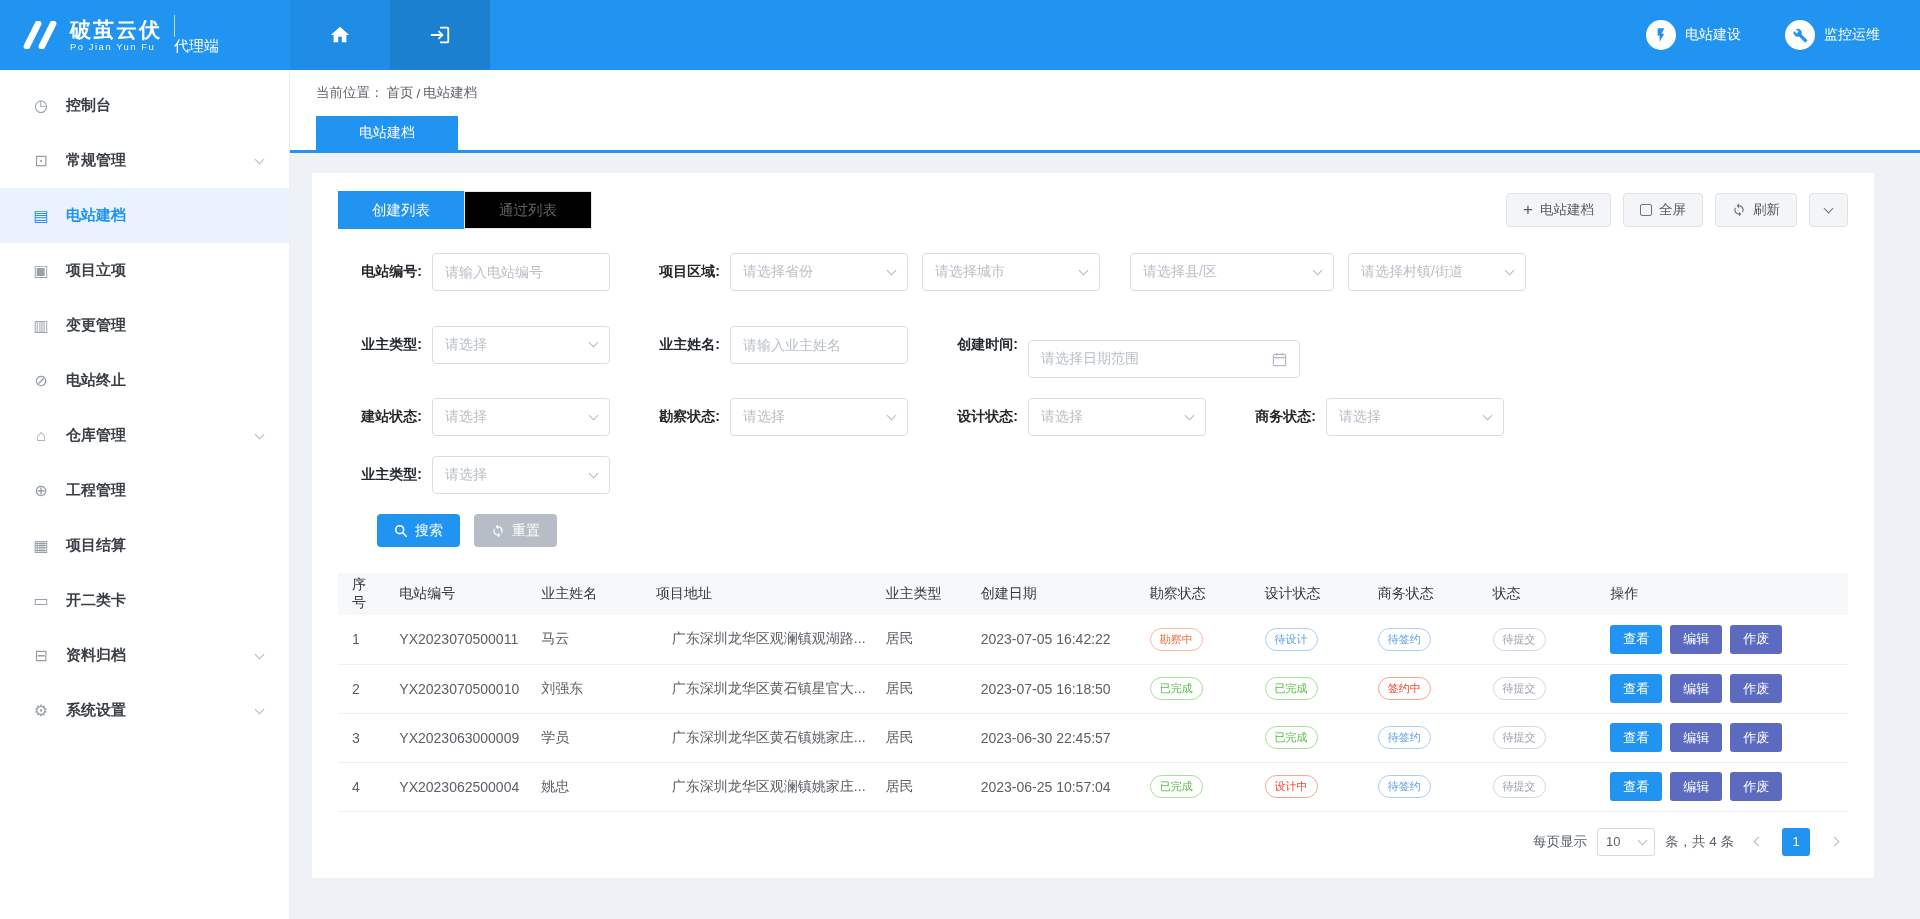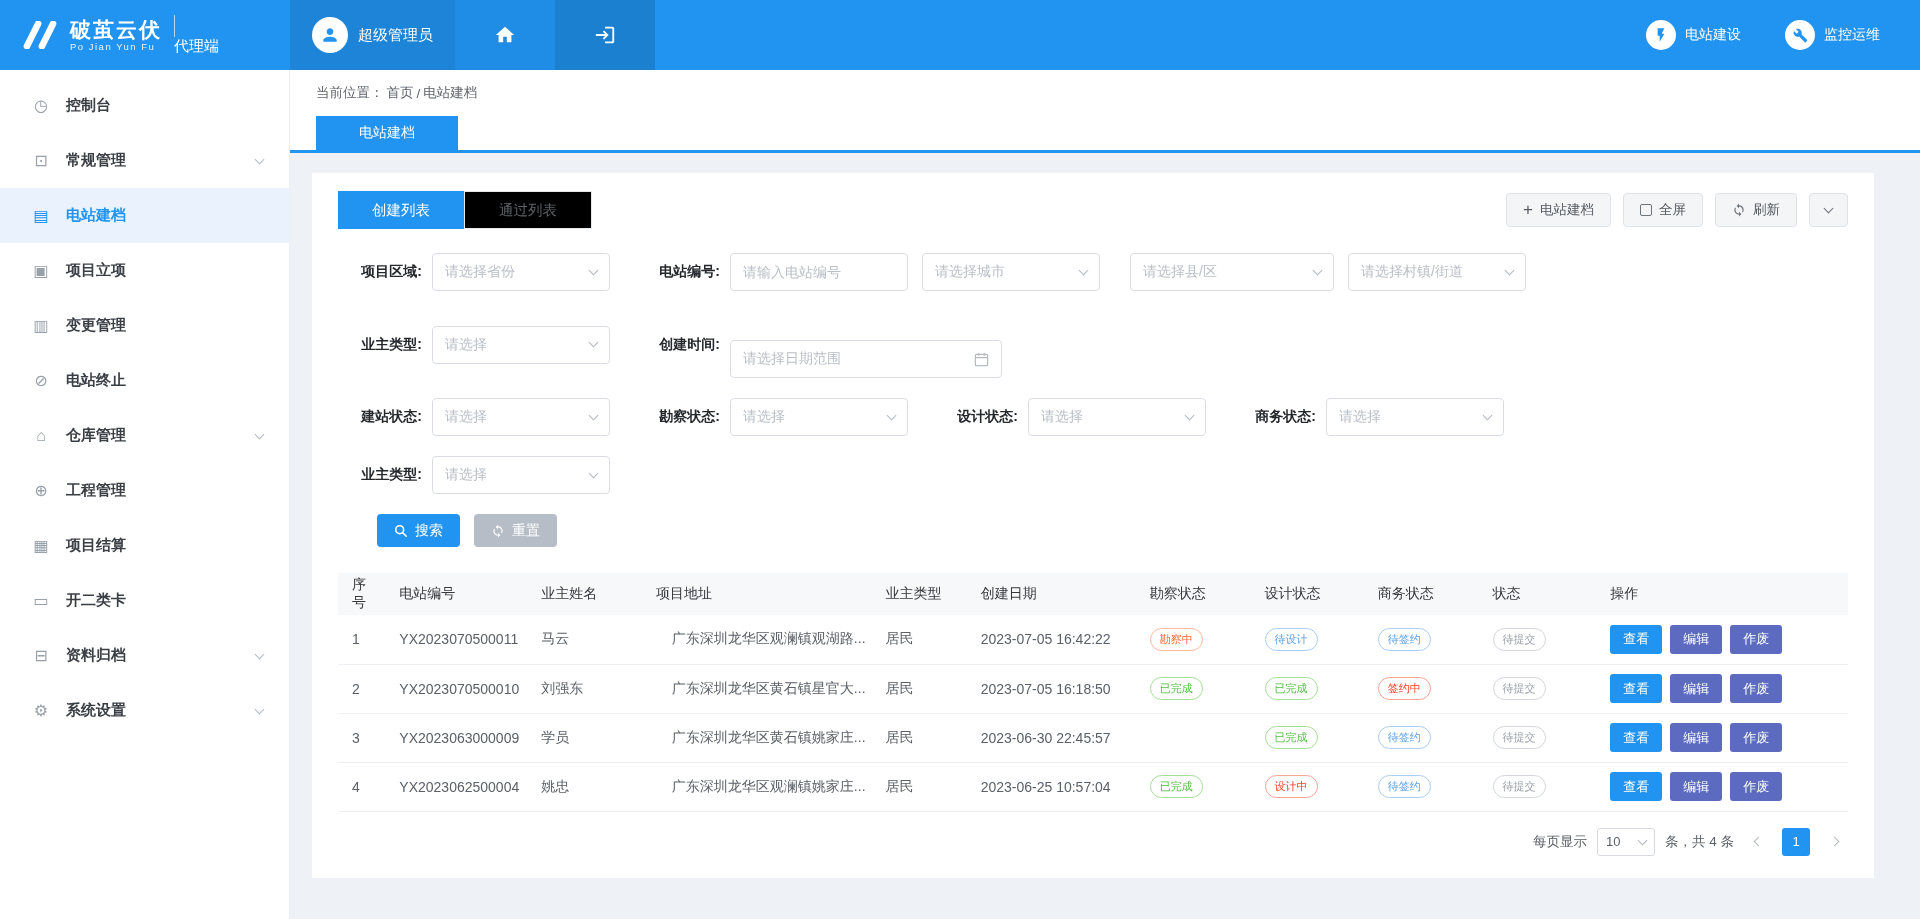--- a/index.html
+++ b/index.html
@@ -116,28 +116,20 @@
     <div class="logo-text">
       <div class="cn">破茧云伏</div>
       <div class="en">Po Jian Yun Fu</div>
     </div>
     <div class="portal">
       <span class="divider"></span>
       <span>代理端</span>
     </div>
   </div>
 
-  <div class="seg seg-user">
-    <span class="avatar">
-      <svg width="20" height="20" viewBox="0 0 24 24">
-        <path fill="#2193f0" d="M12 12c2.21 0 4-1.79 4-4s-1.79-4-4-4-4 1.79-4 4 1.79 4 4 4zm0 2c-2.67 0-8 1.34-8 4v2h16v-2c0-2.66-5.33-4-8-4z"></path>
-      </svg>
-    </span>
-    <span class="uname">超级管理员</span>
-  </div>
 
   <div class="seg seg-home">
     <svg width="22" height="22" viewBox="0 0 24 24">
       <path fill="#fff" d="M10 20v-6h4v6h5v-8h3L12 3 2 12h3v8z"></path>
     </svg>
   </div>
 
   <div class="seg seg-logout">
     <svg width="22" height="22" viewBox="0 0 24 24">
       <path fill="#fff" d="M11 7L9.6 8.4l2.6 2.6H2v2h10.2l-2.6 2.6L11 17l5-5-5-5zM20 19h-8v2h8c1.1 0 2-.9 2-2V5c0-1.1-.9-2-2-2h-8v2h8v14z"></path>
@@ -258,29 +250,29 @@
         </button>
         <button class="tool-btn tool-collapse">
           <span class="chev"></span>
         </button>
       </div>
     </div>
 
     <div id="filters" class="filters">
         <div class="f-row">
           <div class="f-group">
-            <span class="f-label">项目区域:</span>
-            <div class="f-input f-select" style="width: 178px;">
-              <span class="ph">请选择省份</span>
-              <span class="chev sel-chev"></span>
-            </div>
-          </div>
-          <div class="f-group">
             <span class="f-label">电站编号:</span>
             <input class="f-input" placeholder="请输入电站编号" style="width: 178px;">
+          </div>
+          <div class="f-group">
+            <span class="f-label">项目区域:</span>
+            <div class="f-input f-select" style="width: 178px;">
+              <span class="ph">请选择省份</span>
+              <span class="chev sel-chev"></span>
+            </div>
           </div>
           <div class="f-group no-label">
             <div class="f-input f-select" style="width: 178px; gap: 31px;">
               <span class="ph">请选择城市</span>
               <span class="chev sel-chev"></span>
             </div>
           </div>
           <div class="f-group no-label">
             <div class="f-input f-select" style="width: 204px; margin-left: 16px;">
               <span class="ph">请选择县/区</span>
@@ -294,20 +286,24 @@
             </div>
           </div>
         </div>
         <div class="f-row">
           <div class="f-group">
             <span class="f-label">业主类型:</span>
             <div class="f-input f-select" style="width: 178px;">
               <span class="ph">请选择</span>
               <span class="chev sel-chev"></span>
             </div>
+          </div>
+          <div class="f-group">
+            <span class="f-label">业主姓名:</span>
+            <input class="f-input" placeholder="请输入业主姓名" style="width: 178px;">
           </div>
           <div class="f-group">
             <span class="f-label">创建时间:</span>
             <div class="f-input f-select f-date" style="width: 272px; margin-top: 29px;">
               <span class="ph">请选择日期范围</span>
               <span class="cal">
                 <svg width="15" height="15" viewBox="0 0 16 16" fill="none" stroke="#b4bac2" stroke-width="1.3">
                   <rect x="1.5" y="2.5" width="13" height="12" rx="1"></rect>
                   <line x1="1.5" y1="6" x2="14.5" y2="6"></line>
                   <line x1="5" y1="1" x2="5" y2="4"></line>

